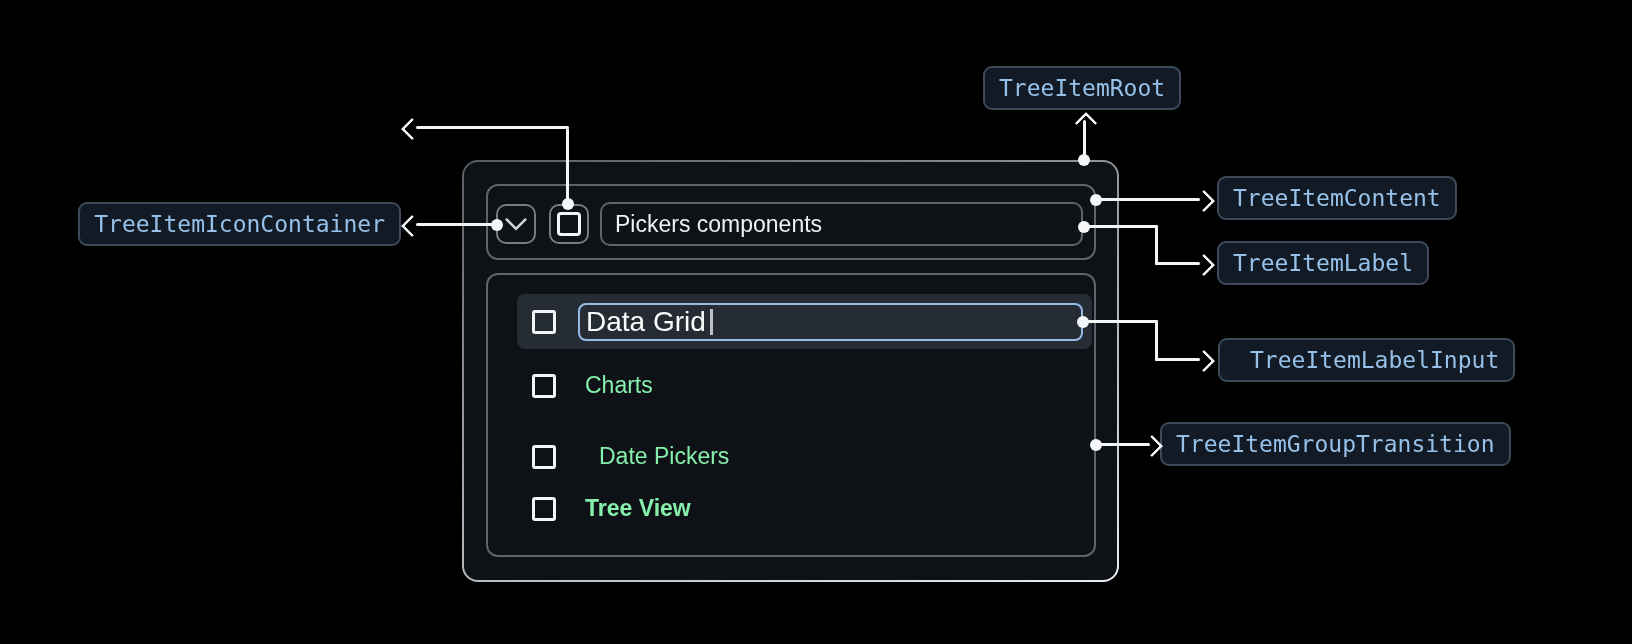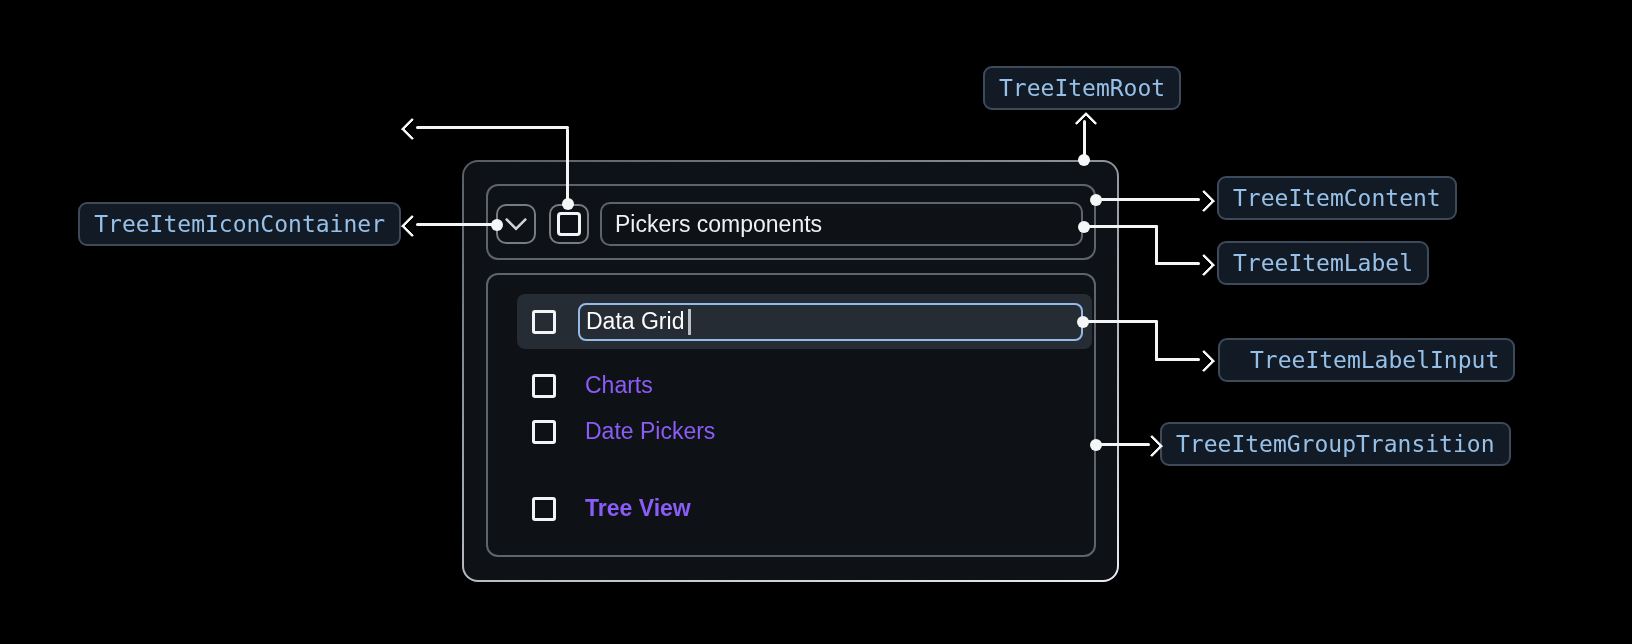--- a/index.html
+++ b/index.html
@@ -58,29 +58,29 @@
   .group-box{
     position:absolute;left:22px;top:111px;width:610px;height:284px;
     border:2px solid #5e646b;border-radius:12px;box-sizing:border-box;
   }
   .group-row{
     position:absolute;left:29px;width:575px;height:55px;
     display:flex;align-items:center;padding-left:15px;box-sizing:border-box;
     border-radius:8px;
   }
   .group-row .cb-glyph{flex:0 0 auto;border-width:3.2px;border-radius:3px;}
-  .row-label{color:#8b5cf6;font-size:23px;margin-left:29px;}
+  .row-label{color:#86efac;font-size:23px;margin-left:29px;}
   #row-0{top:19px;background:#262c34;}
   #row-1{top:83px;}
-  #row-2{top:129px;}
+  #row-2{top:154px;gap:14px;}
   #row-3{top:206px;font-weight:bold;}
   .label-input{
     margin-left:22px;width:505px;height:38px;border:2px solid #94bbe6;border-radius:8px;
     box-sizing:border-box;display:flex;align-items:center;padding-left:6px;
-    color:#fbfcfd;font-size:23px;background:transparent;
+    color:#fbfcfd;font-size:28px;background:transparent;
   }
   .caret{width:3px;height:26px;background:#b9bfc4;margin-left:4px;}
 
   
   .line{position:absolute;background:#f3f5f7;border-radius:2px;}
   .dot{position:absolute;width:12px;height:12px;border-radius:50%;background:#f5f6f8;}
   .arrow{position:absolute;width:13px;height:13px;border-top:3px solid #f3f5f7;
     border-right:3px solid #f3f5f7;border-radius:1px;}
   .arrow.right{transform:rotate(45deg);}
   .arrow.left{transform:rotate(-135deg);}

